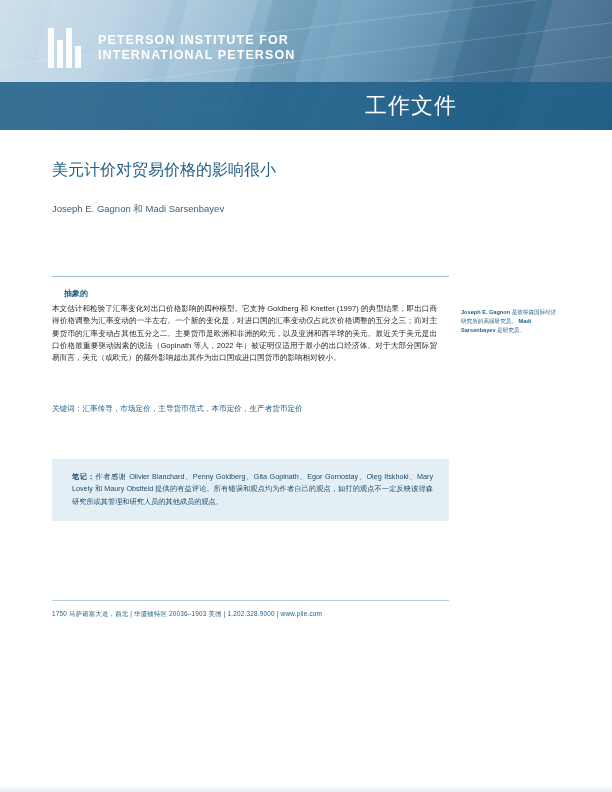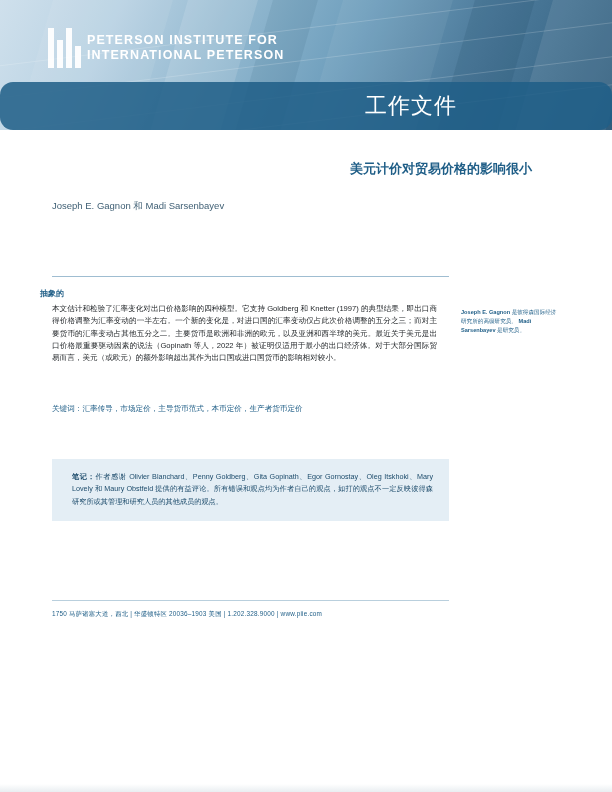--- a/index.html
+++ b/index.html
@@ -34,21 +34,21 @@
   .hero .g5 { top: -30px; left: 452px; width: 60px;  height: 220px; transform: skewX(-16deg); background: rgba(0,40,70,0.10); }
   .hero .g6 { top: -30px; left: 530px; width: 90px;  height: 220px; transform: skewX(-16deg); background: rgba(255,255,255,0.09); }
   .hero .line {
     position: absolute; left: -40px; width: 720px; height: 1px;
     background: rgba(255,255,255,0.18); transform: rotate(-7deg);
   }
 
   
   .logo {
     position: absolute; top: 28px; left: 48px;
-    display: flex; align-items: center; gap: 5px;
+    display: flex; align-items: center; gap: 16px;
   }
   .logo-mark {
     width: 34px; height: 40px;
     position: relative;
     display: flex; gap: 3px; align-items: flex-end;
   }
   .logo-mark i {
     display: block; width: 6px; background: #ffffff; opacity: 0.95;
   }
   .logo-mark i:nth-child(1){ height: 40px; }
@@ -61,21 +61,21 @@
     font-size: 12.5px;
     letter-spacing: 1.1px;
     font-weight: bold;
   }
 
   
   .titlebar {
     position: absolute; top: 82px; left: 0;
     width: 612px; height: 48px;
     background: rgba(31,94,135,0.86);
-    display: flex; align-items: center; justify-content: flex-end; border-radius: 13px;
+    display: flex; align-items: center; justify-content: flex-end;
   }
   .titlebar .wp {
     color: #ffffff;
     font-size: 22px;
     letter-spacing: 1px;
     padding-right: 155px;
   }
 
   
   .doc { position: absolute; top: 130px; left: 0; width: 612px; }
@@ -83,44 +83,43 @@
   .title-block { position: absolute; top: 22px; left: 52px; width: 480px; }
   .doc-title {
     color: #1f5e87;
     font-size: 19px;
     font-weight: bold;
     letter-spacing: 0.2px;
   }
   .doc-subtitle {
     margin-top: 8px;
     color: #1f5e87;
-    font-size: 13px;
-    font-weight: bold;
-    text-align: right;
+    font-size: 16px;
+    font-weight: normal;
   }
   .authors {
     margin-top: 22px;
     color: #3f5f74;
     font-size: 9.5px;
   }
   .pubdate {
     margin-top: 10px;
     color: #3f5f74;
     font-size: 9px;
   }
 
   .rule {
     position: absolute; left: 52px; width: 397px; height: 1px;
     background: #9fbdd1;
   }
   .rule.r1 { top: 146px; }
 
   
   .abstract-label {
-    position: absolute; top: 158px; left: 40px;
+    position: absolute; top: 158px; left: 64px;
     color: #1f5e87; font-size: 8px; font-weight: bold;
   }
   .abstract-body {
     position: absolute; top: 173px; left: 52px;
     width: 385px;
     color: #25292c; font-size: 7.6px; line-height: 1.62;
     text-align: justify;
   }
 
   

